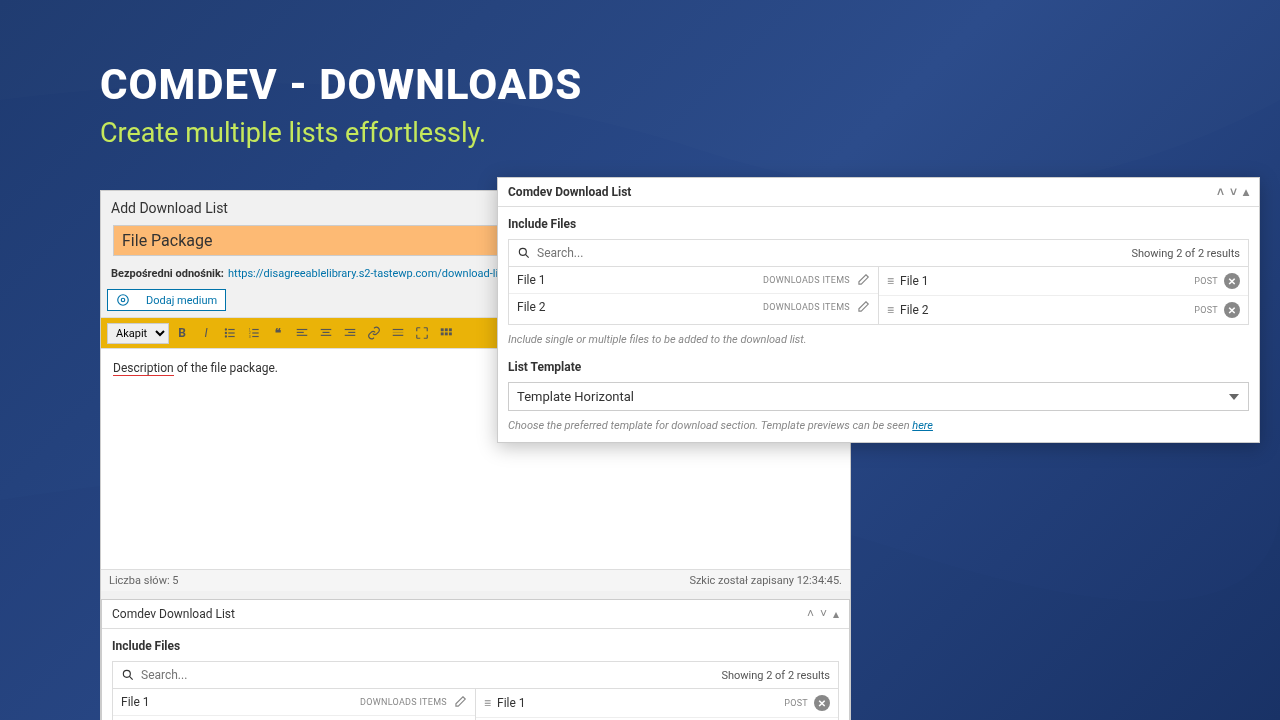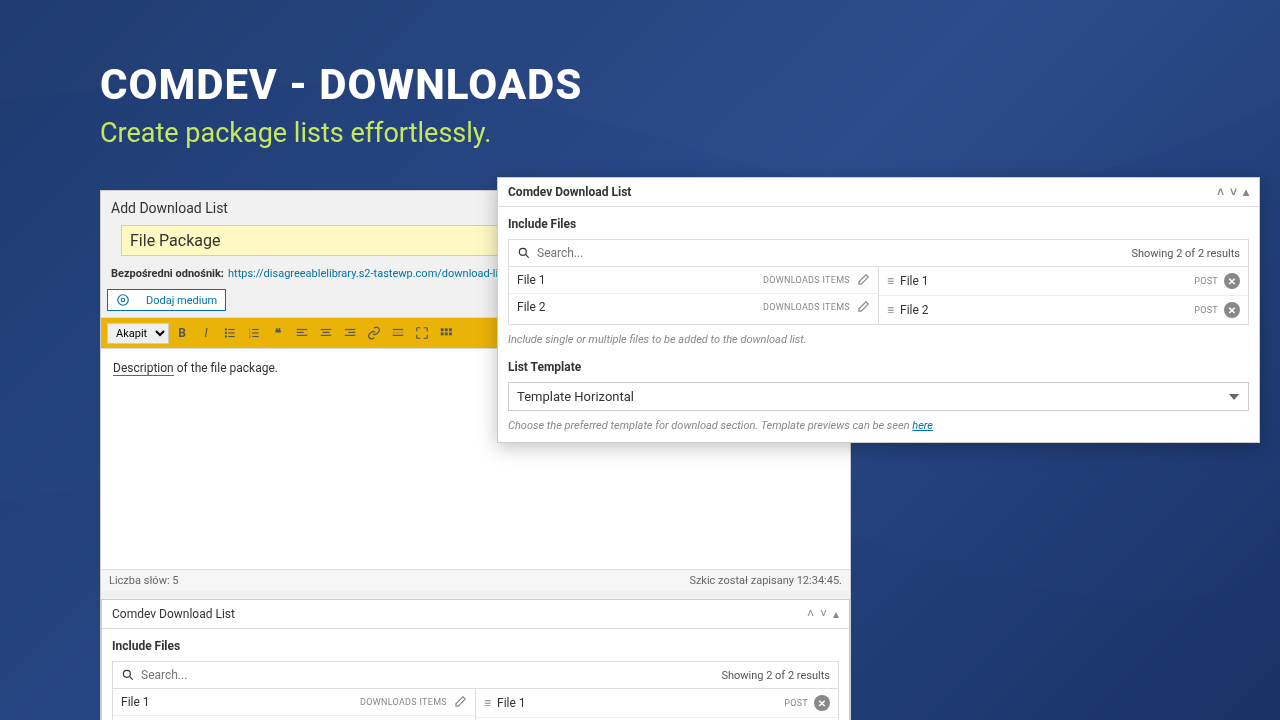--- a/index.html
+++ b/index.html
@@ -3,21 +3,21 @@
 <meta charset="utf-8">
 <style>
 *{margin:0;padding:0;box-sizing:border-box;font-family:-apple-system,BlinkMacSystemFont,"Segoe UI",Roboto,sans-serif}
 body{width:1280px;height:720px;background:linear-gradient(135deg,#1e3a70 0%,#2a4a8a 50%,#1a3368 100%);position:relative;overflow:hidden}
 .bg-wave{position:absolute;top:0;left:0;width:100%;height:100%;opacity:0.15}
 .hero{padding:60px 100px 20px}
 .hero h1{color:#fff;font-size:42px;font-weight:800;letter-spacing:1px}
 .hero p{color:#c5e85c;font-size:27px;font-weight:400;margin-top:8px}
 .editor-panel{position:absolute;left:100px;top:190px;width:751px;background:#f1f1f1;border:1px solid #ccc;font-size:13px}
 .editor-header{background:#f1f1f1;padding:9px 10px;font-size:14px;color:#333}
-.title-input{width:calc(100% - 12px);margin:0 20px 6px;padding:5px 8px;font-size:16px;border:1px solid #ccc;background:#fef9c3;color:#333}
+.title-input{width:calc(100% - 12px);margin:0 12px 6px;padding:5px 8px;font-size:16px;border:1px solid #ccc;background:#fdba74;color:#333}
 .permalink-row{padding:4px 10px 8px;font-size:11px;color:#333;display:flex;align-items:center;gap:4px}
 .permalink-row .lbl{font-weight:700}
 .permalink-row a{color:#0073aa;text-decoration:none}
 .permalink-row .edit-btn{border:1px solid #ccc;background:#f7f7f7;padding:1px 6px;font-size:10px;cursor:pointer;color:#0073aa}
 .media-btn{margin:0 6px 6px;border:1px solid #0073aa;background:#fff;color:#0073aa;padding:3px 8px;font-size:11px;cursor:pointer;display:inline-flex;align-items:center;gap:16px}
 .toolbar{background:#eab308;border-top:1px solid #ddd;border-bottom:1px solid #ddd;padding:4px 6px;display:flex;align-items:center;gap:2px}
 .toolbar select{font-size:11px;padding:2px 4px;border:1px solid #ccc;width:62px}
 .toolbar .tb-btn{width:22px;height:22px;display:inline-flex;align-items:center;justify-content:center;cursor:pointer;color:#555;font-size:12px}
 .editor-body{background:#fff;min-height:220px;padding:12px;font-size:12px;color:#333;font-family:Georgia,serif}
 .editor-body .underline-red{border-bottom:1.5px solid #d33;text-decoration:none}
@@ -53,21 +53,21 @@
 </head>
 <body>
 
 <svg class="bg-wave" viewBox="0 0 1280 720" preserveAspectRatio="none">
 <path d="M0,100 Q400,50 700,150 T1280,100 L1280,0 L0,0 Z" fill="#fff" opacity="0.08"></path>
 <path d="M0,500 Q500,420 900,550 T1280,480 L1280,720 L0,720 Z" fill="#000" opacity="0.12"></path>
 </svg>
 
 <div class="hero">
 <h1>COMDEV - DOWNLOADS</h1>
-<p>Create package lists effortlessly.</p>
+<p>Create multiple lists effortlessly.</p>
 </div>
 
 <div class="editor-panel">
 <div class="editor-header">Add Download List</div>
 <input class="title-input" value="File Package" style="">
 <div class="permalink-row">
 <span class="lbl">Bezpośredni odnośnik:</span>
 <a href="#">https://disagreeablelibrary.s2-tastewp.com/download-list/file-package/</a>
 <button class="edit-btn">Edytuj</button>
 </div>

